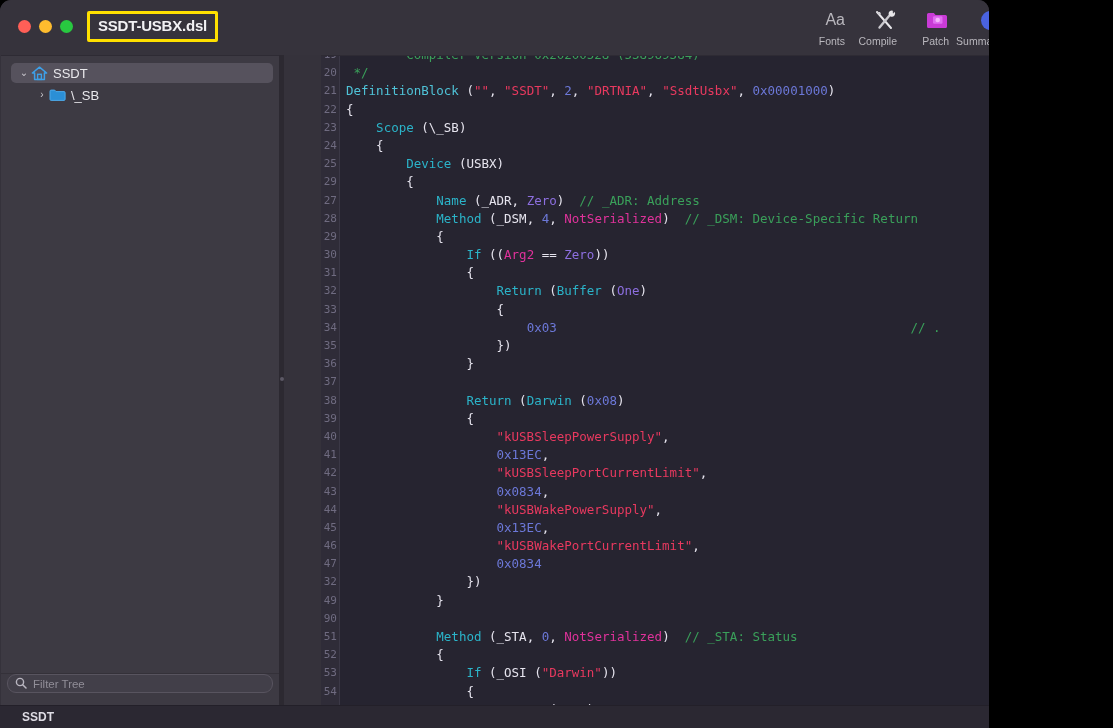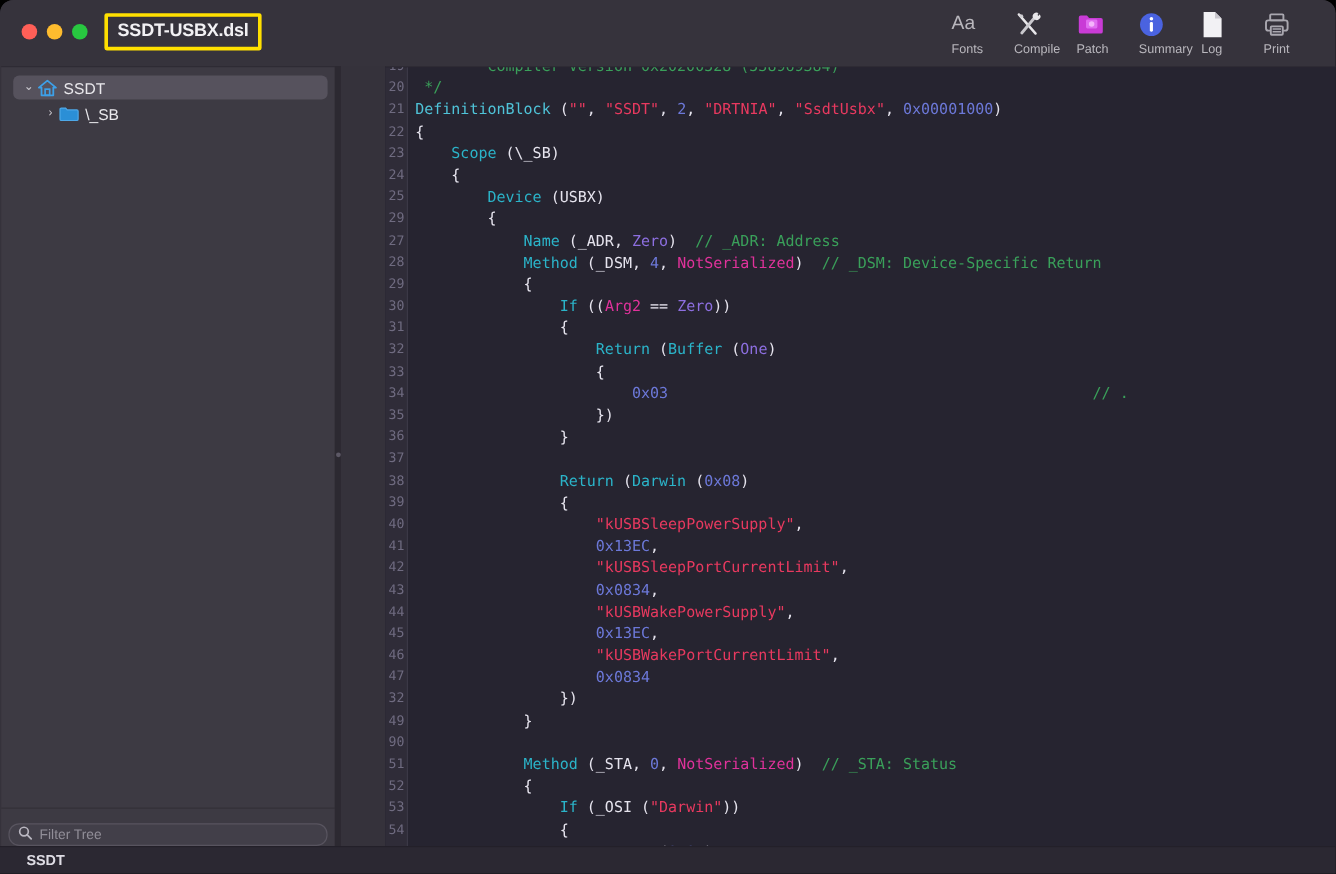--- a/index.html
+++ b/index.html
@@ -7,21 +7,21 @@
     width: 1113px; height: 728px;
     background: #000000;
     font-family: "Liberation Sans", sans-serif;
     overflow: hidden;
   }
   * { box-sizing: border-box; }
 
   .window {
     position: absolute;
     left: 0; top: 0;
-    width: 1113px; height: 728px;
+    width: 989px; height: 728px;
     background: #35323b;
     border-radius: 11px 11px 0 0;
     overflow: hidden;
     padding-left: 12px;
   }
 
   
   .titlebar {
     position: absolute; left: 0; top: 0;
     width: 1113px; height: 55px;
@@ -48,21 +48,21 @@
     letter-spacing: -0.2px; line-height: 18px; white-space: nowrap;
   }
 
   
   .toolbar {
     position: absolute; right: 8px; top: 6px;
     display: flex; align-items: flex-start; gap: 0px;
   }
   .tb-item {
     width: 52px;
-    display: flex; flex-direction: column; align-items: flex-start;
+    display: flex; flex-direction: column; align-items: flex-end;
     padding-top: 2px; cursor: default;
   }
   .tb-icon {
     height: 24px; display: flex; align-items: center; justify-content: center;
     margin-bottom: 3px;
   }
   .tb-label {
     font-size: 10.5px; color: #b9b7bd; line-height: 12px; white-space: nowrap;
   }
   .aa-glyph { font-size: 16px; color: #b9b7bd; font-family: "Liberation Sans", sans-serif; }
@@ -87,21 +87,21 @@
   .tree-label {
     font-size: 13px; color: #e9e8ec; margin-left: 5px; white-space: nowrap;
   }
   .tree-icon { width: 17px; height: 15px; display: inline-block; }
 
   .filter-bar {
     position: absolute; left: 0; bottom: 0;
     width: 278px; height: 32px;
     background: #3d3a43;
     border-top: 1px solid #343139;
-    display: flex; align-items: flex-end; padding: 0 6px;
+    display: flex; align-items: flex-start; padding: 0 6px;
   }
   .filter-input {
     flex: 1; height: 19px; border: 1px solid #58545f; border-radius: 9px;
     background: #423f49; display: flex; align-items: center; padding: 0 7px;
   }
   .filter-ph { font-size: 11.5px; color: #918e98; margin-left: 6px; }
 
   
   .splitter {
     position: absolute; left: 279px; top: 55px;

